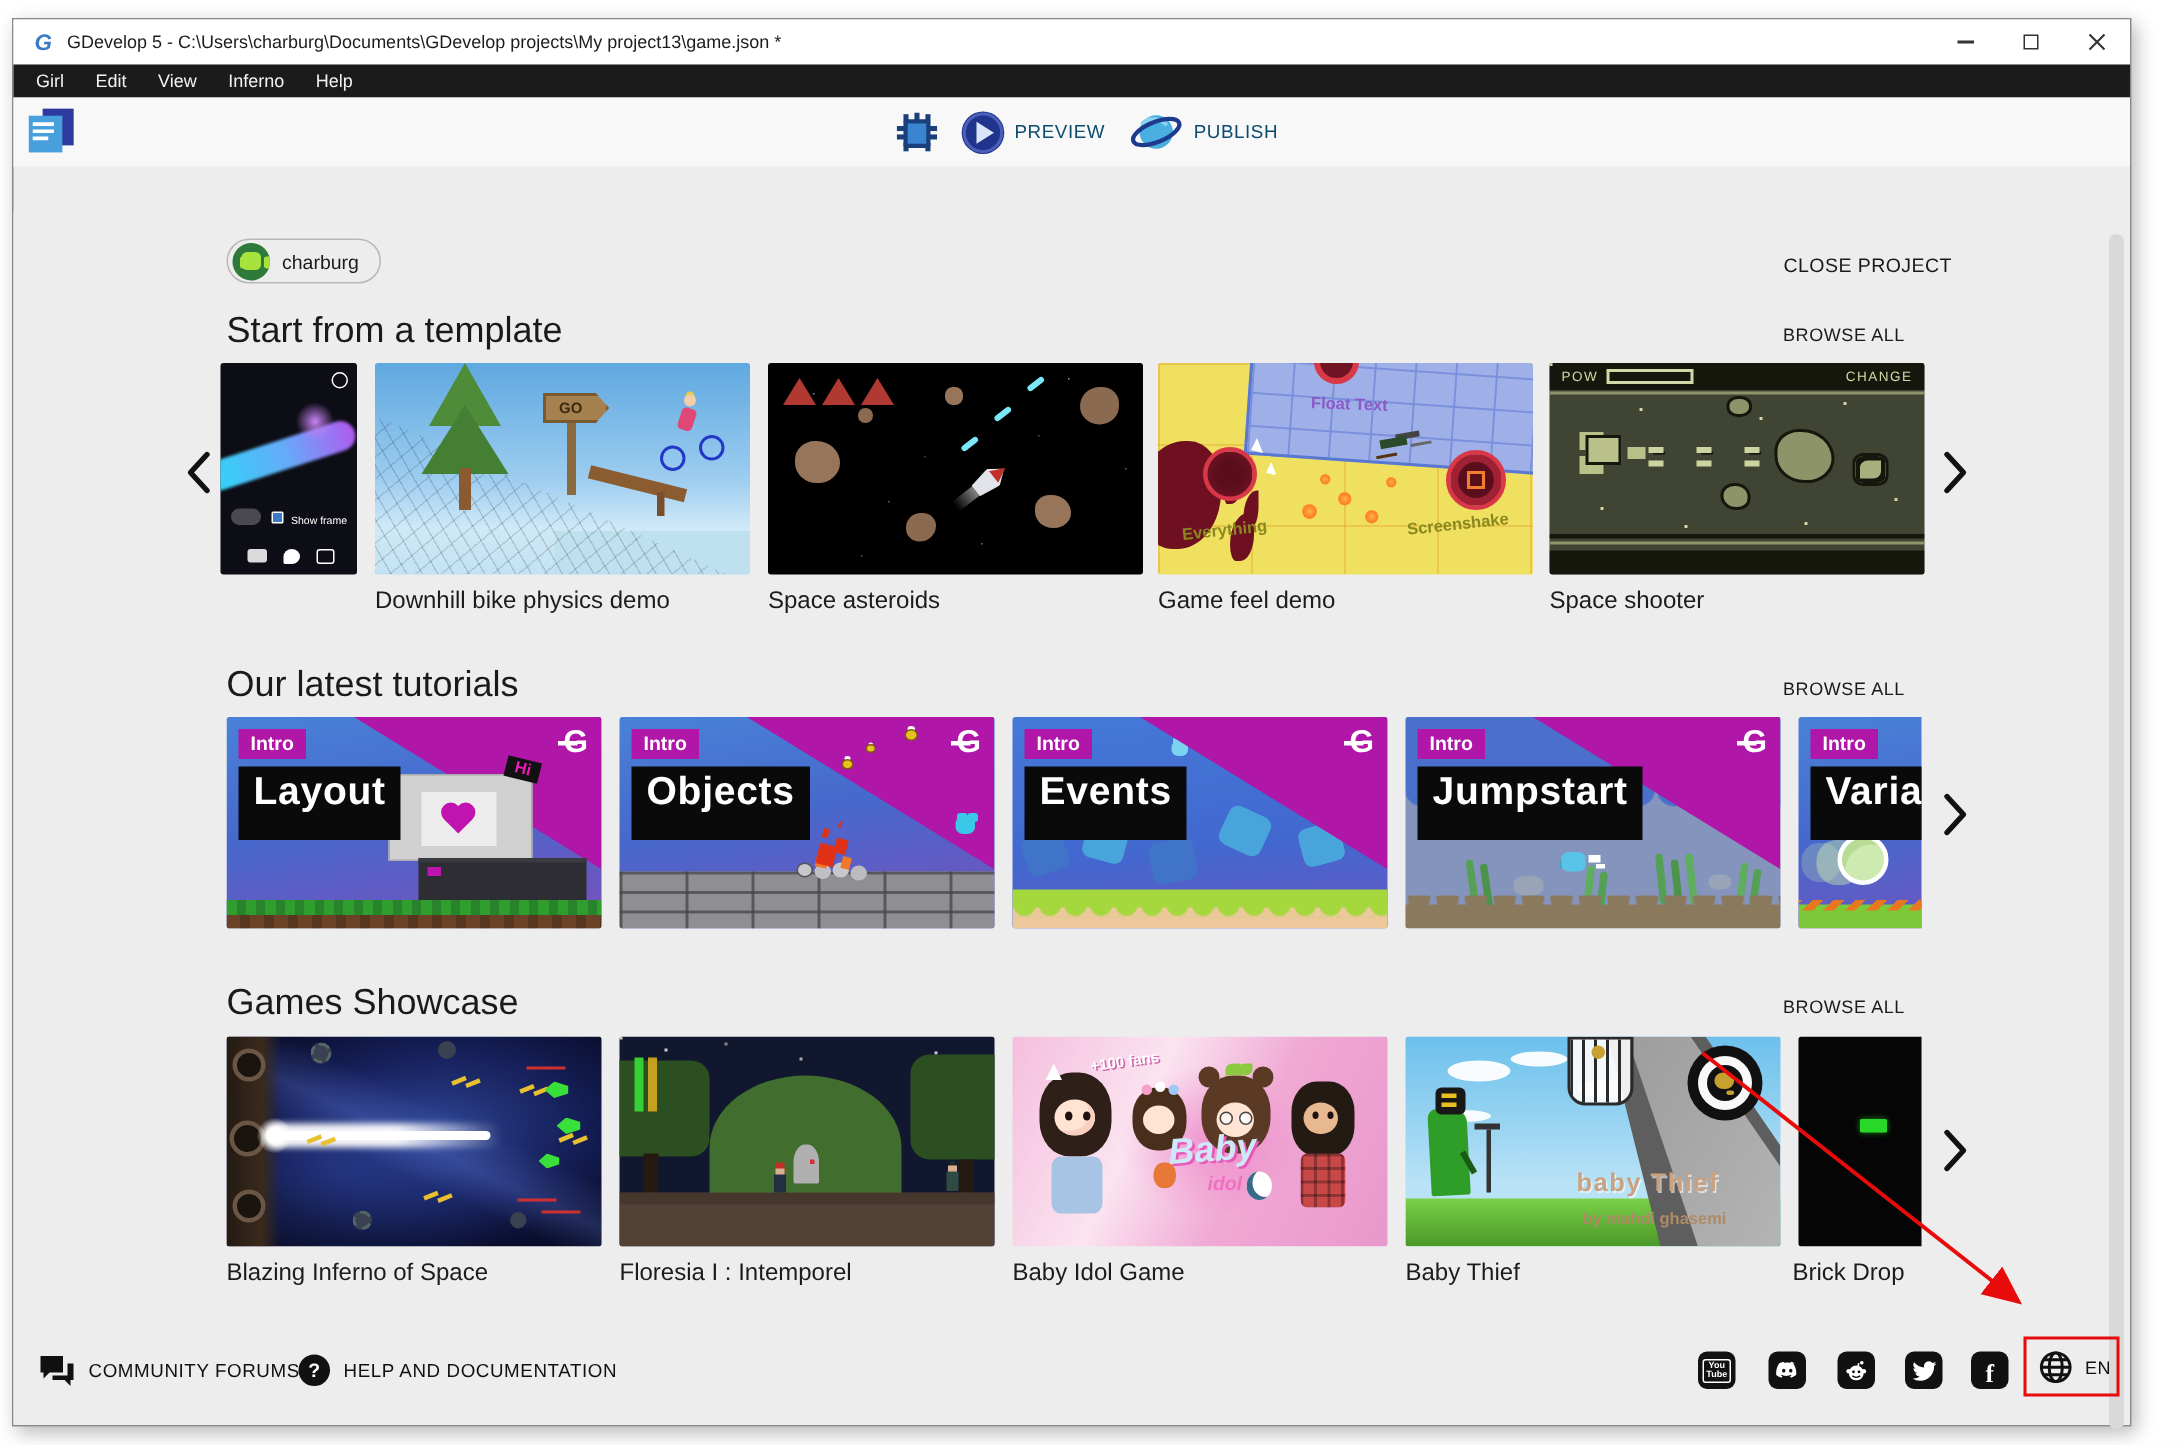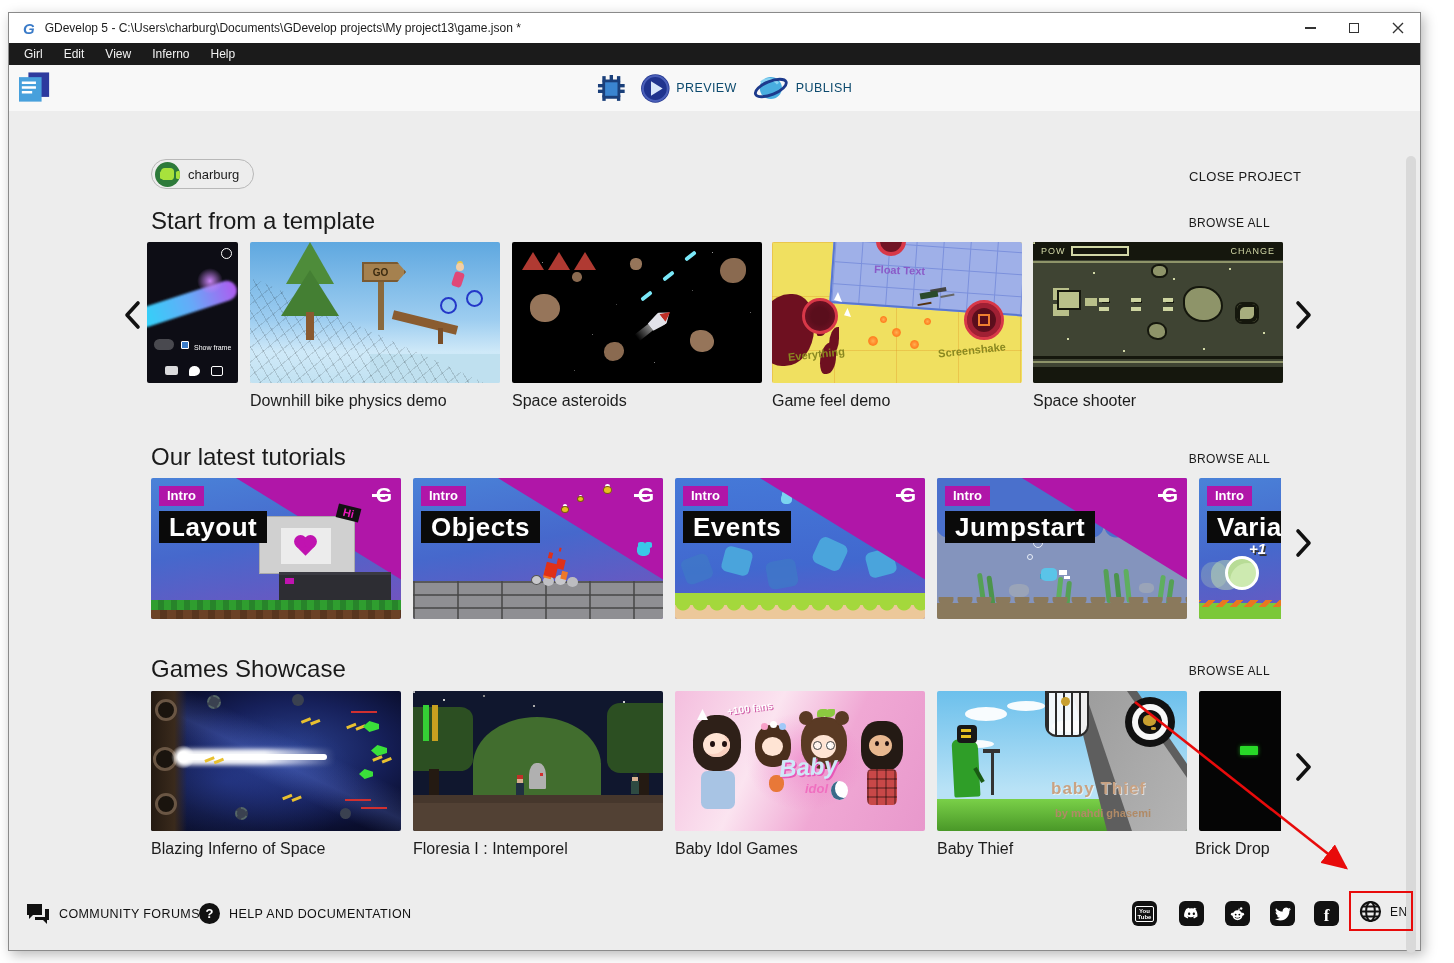--- a/index.html
+++ b/index.html
@@ -27,21 +27,21 @@
 .btn-flat{position:absolute;left:1180px;top:21px;height:28px;background:transparent;border:none;color:#1a1a1a;font-size:13px;letter-spacing:.3px;font-family:inherit}
 .sec-title{position:absolute;left:142px;font-size:24px;color:#1a1a1a;font-weight:400}
 .browse{position:absolute;right:150px;font-size:12px;color:#1a1a1a;letter-spacing:.4px;background:none;border:none;font-family:inherit}
 .rowclip{position:absolute;left:142px;width:1130px;overflow:hidden}
 .card{position:absolute;top:0;width:250px;height:141px;overflow:hidden;border-radius:2px}
 .card-abs{position:absolute;width:250px;height:141px;overflow:hidden;border-radius:2px}
 .card-label{position:absolute;font-size:16px;color:#1c1c1c}
 .chev{position:absolute;background:none;border:none;padding:0}
 .d{position:absolute;display:block}
 .badge{position:absolute;top:8px;left:8px;background:#b016a8;color:#fff;font-weight:bold;font-size:13px;padding:2px 8px 3px;z-index:3}
-.tbox{position:absolute;top:33px;left:8px;background:#0a0a0a;color:#fff;font-weight:bold;font-size:26px;padding:1px 10px 0;letter-spacing:.5px;z-index:3;white-space:nowrap}
+.tbox{position:absolute;top:33px;left:8px;background:#0a0a0a;color:#fff;font-weight:bold;font-size:26px;padding:1px 10px 17px;letter-spacing:.5px;z-index:3;white-space:nowrap}
 .corner{position:absolute;inset:0;background:#b016a8;clip-path:polygon(34% 0,100% 0,100% 72%);z-index:2}
 .glogo{position:absolute;top:5px;right:9px;color:#fff;font-weight:bold;font-size:21px;z-index:3}
 .glogo::after{content:"";position:absolute;left:-4px;top:11px;width:13px;height:3px;background:#fff}
 .tut{background:linear-gradient(170deg,#4a82d8 0%,#4668cc 45%,#7a50bc 100%)}
 .heart{width:13px;height:13px;background:#c013b0;transform:rotate(45deg);position:absolute}
 .heart::before,.heart::after{content:"";position:absolute;width:13px;height:13px;border-radius:50%;background:#c013b0}
 .heart::before{left:-7px}.heart::after{top:-7px}
 .soc{position:absolute;top:760px;width:25px;height:25px;background:#111;border-radius:6px;display:flex;align-items:center;justify-content:center;overflow:hidden}
 .footer-item{position:absolute;top:762px;display:flex;align-items:center;gap:9px;background:none;border:none;font-family:inherit}
 .footer-label{font-size:12.5px;color:#111;letter-spacing:.4px}
@@ -430,21 +430,21 @@
         <span class="d" style="left:118px;top:116px;color:#b08a66;font-weight:bold;font-size:11px">by mahdi ghasemi</span>
       </div>
 
       <div class="card" style="left:1048px;height:140px;background:#050505">
         <i class="d" style="left:41px;top:55px;width:18px;height:9px;background:#28d828;border-radius:1px;box-shadow:0 0 4px rgba(40,216,40,.6)"></i>
       </div>
     </div>
 
     <span class="card-label" style="left:142px;top:699px">Blazing Inferno of Space</span>
     <span class="card-label" style="left:404px;top:699px">Floresia I : Intemporel</span>
-    <span class="card-label" style="left:666px;top:699px">Baby Idol Games</span>
+    <span class="card-label" style="left:666px;top:699px">Baby Idol Game</span>
     <span class="card-label" style="left:928px;top:699px">Baby Thief</span>
     <span class="card-label" style="left:1186px;top:699px">Brick Drop</span>
 
     <button class="footer-item" style="left:17px">
       <svg width="24" height="22" viewBox="0 0 24 22">
           <path fill="#111" d="M1 1h15v11H7l-4 4v-4H1z"></path>
           <path fill="#111" d="M19 6h4v11h-2v4l-4-4h-8v-3h10z"></path>
         </svg>
       <span class="footer-label">COMMUNITY FORUMS</span>
     </button>

